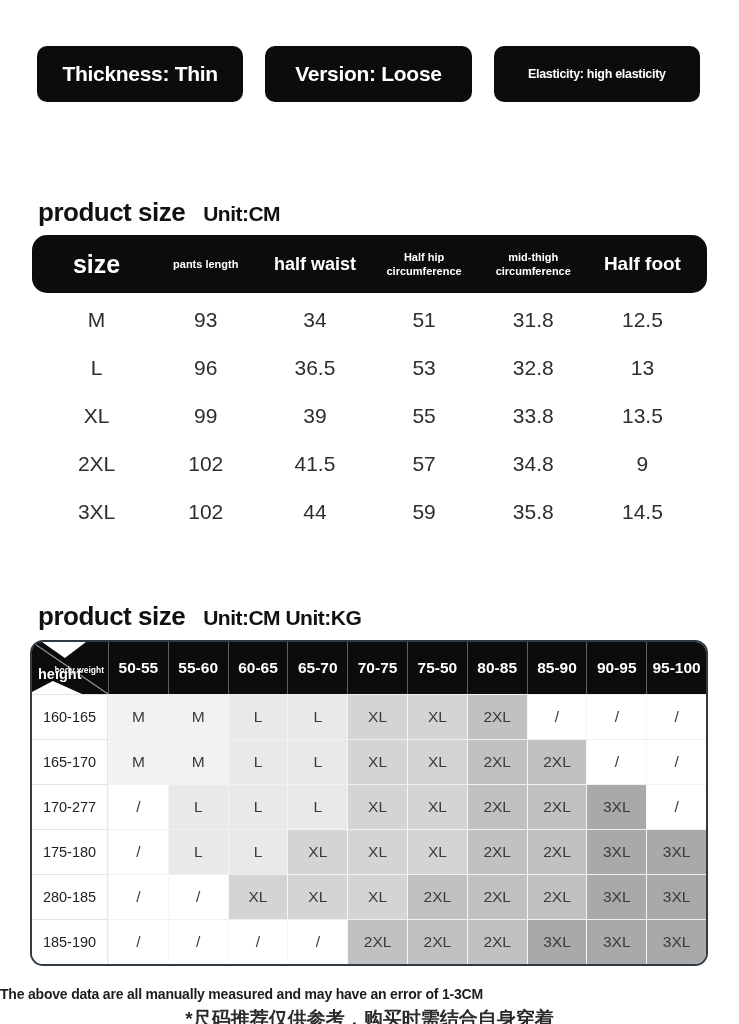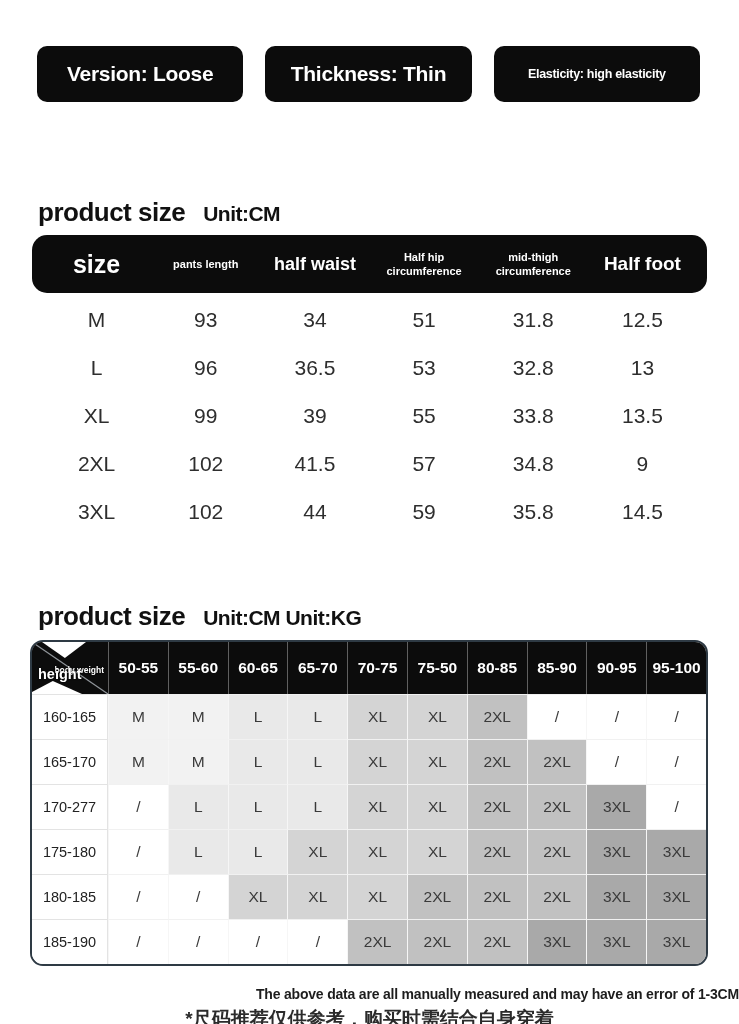--- a/index.html
+++ b/index.html
@@ -80,36 +80,36 @@
     border-top:1px solid #e3e3e3; border-right:1px solid #e3e3e3;
   }
   .mx-cell {
     display:flex; align-items:center; justify-content:center;
     font-size:15.5px; color:#3a3a3a; background:#fff;
     border-top:1px solid #f1f1f1; border-left:1px solid #f6f6f6;
   }
 
   
   .note1 {
-    position:absolute; top:986px; left:0; width:100%; text-align:right;
+    position:absolute; top:986px; left:0; width:100%; text-align:left;
     font-size:14px; font-weight:bold; color:#1d1d1d; letter-spacing:-0.2px;
   }
   .note2 {
     position:absolute; top:1006px; left:0; width:100%; text-align:center;
     font-size:19px; font-weight:bold; color:#2b2b2b;
   }
 </style>
 </head>
 <body>
 
 <div class="page">
 
   <div class="badges">
+    <div class="badge b-lg">Thickness: Thin</div>
     <div class="badge b-lg">Version: Loose</div>
-    <div class="badge b-lg">Thickness: Thin</div>
     <div class="badge b-sm">Elasticity: high elasticity</div>
   </div>
 
   <div class="sec-head sec1-head">
     <span class="title">product size</span>
     <span class="unit">Unit:CM</span>
   </div>
 
   <div class="table1">
     <div class="t1-header">
@@ -238,21 +238,21 @@
       <div class="mx-cell" style="background: rgb(233, 233, 233);">L</div>
       <div class="mx-cell" style="background: rgb(212, 212, 212);">XL</div>
       <div class="mx-cell" style="background: rgb(212, 212, 212);">XL</div>
       <div class="mx-cell" style="background: rgb(212, 212, 212);">XL</div>
       <div class="mx-cell" style="background: rgb(193, 193, 193);">2XL</div>
       <div class="mx-cell" style="background: rgb(193, 193, 193);">2XL</div>
       <div class="mx-cell" style="background: rgb(169, 169, 169);">3XL</div>
       <div class="mx-cell" style="background: rgb(169, 169, 169);">3XL</div>
     </div>
     <div class="mx-row">
-      <div class="mx-label">180-185</div>
+      <div class="mx-label">280-185</div>
       <div class="mx-cell" style="background: rgb(255, 255, 255);">/</div>
       <div class="mx-cell" style="background: rgb(255, 255, 255);">/</div>
       <div class="mx-cell" style="background: rgb(212, 212, 212);">XL</div>
       <div class="mx-cell" style="background: rgb(212, 212, 212);">XL</div>
       <div class="mx-cell" style="background: rgb(212, 212, 212);">XL</div>
       <div class="mx-cell" style="background: rgb(193, 193, 193);">2XL</div>
       <div class="mx-cell" style="background: rgb(193, 193, 193);">2XL</div>
       <div class="mx-cell" style="background: rgb(193, 193, 193);">2XL</div>
       <div class="mx-cell" style="background: rgb(169, 169, 169);">3XL</div>
       <div class="mx-cell" style="background: rgb(169, 169, 169);">3XL</div>

